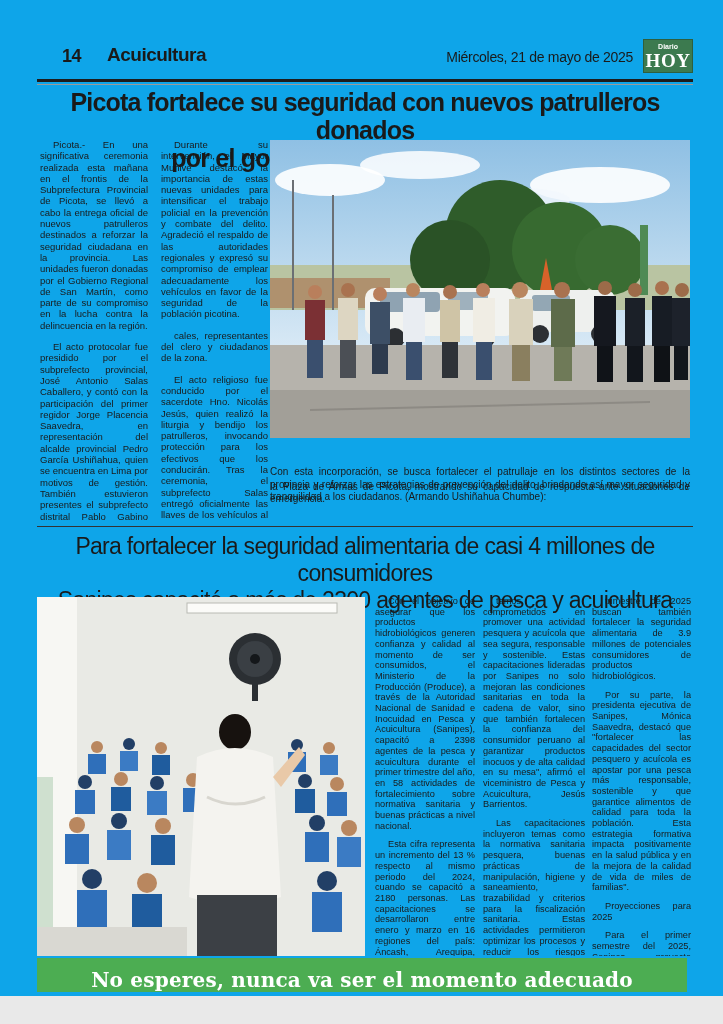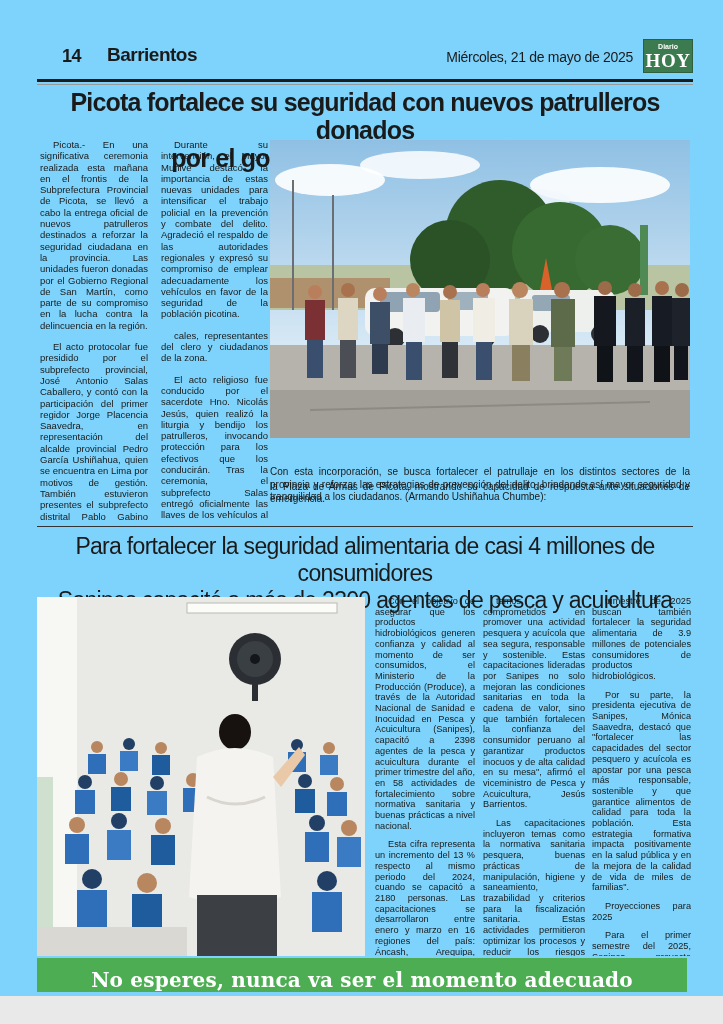--- a/index.html
+++ b/index.html
@@ -1,17 +1,17 @@
 <!DOCTYPE html>
 <html><head>
 <meta charset="utf-8">
 <style>
   html,body{margin:0;padding:0;background:#e9e9e9;}
   .page{
-    position:relative;width:723px;height:996px;background:#7dd3fc;
+    position:relative;width:723px;height:996px;background:#0ea5e9;
     font-family:"Liberation Sans",sans-serif;color:#1a1a1a;overflow:hidden;
     margin:0 auto;
   }
   
   .pageno{position:absolute;left:62px;top:46px;font-size:18px;font-weight:bold;letter-spacing:-0.5px;}
   .section{position:absolute;left:107px;top:44px;font-size:19px;font-weight:bold;letter-spacing:-0.5px;}
   .date{position:absolute;right:90px;top:49px;font-size:14px;letter-spacing:-0.3px;}
   .logo{position:absolute;right:30px;top:39px;width:50px;height:34px;background:#3c7a4f;
         display:flex;flex-direction:column;align-items:center;justify-content:center;box-shadow:0 0 0 1px #2e5f3e inset;}
   .logo .small{color:#fff;font-size:7px;font-weight:bold;line-height:8px;}
@@ -50,21 +50,21 @@
   .banner{position:absolute;left:37px;top:958px;width:650px;height:34px;background:#4cad52;
           display:flex;align-items:flex-end;justify-content:center;}
   .banner span{color:#ffffff;font-family:"DejaVu Serif",serif;font-weight:bold;font-size:20px;letter-spacing:0.2px;}
 </style>
 </head>
 <body>
 
 <div class="page">
 
   <div class="pageno">14</div>
-  <div class="section">Barrientos</div>
+  <div class="section">Acuicultura</div>
   <div class="date">Miércoles, 21 de mayo de 2025</div>
   <div class="logo">
     <span class="small">Diario</span>
     <span class="big">HOY</span>
   </div>
   <div class="header-rule"></div>
   <div class="header-rule2"></div>
 
   <div class="headline1">
     <div>Picota fortalece su seguridad con nuevos patrulleros donados</div>

